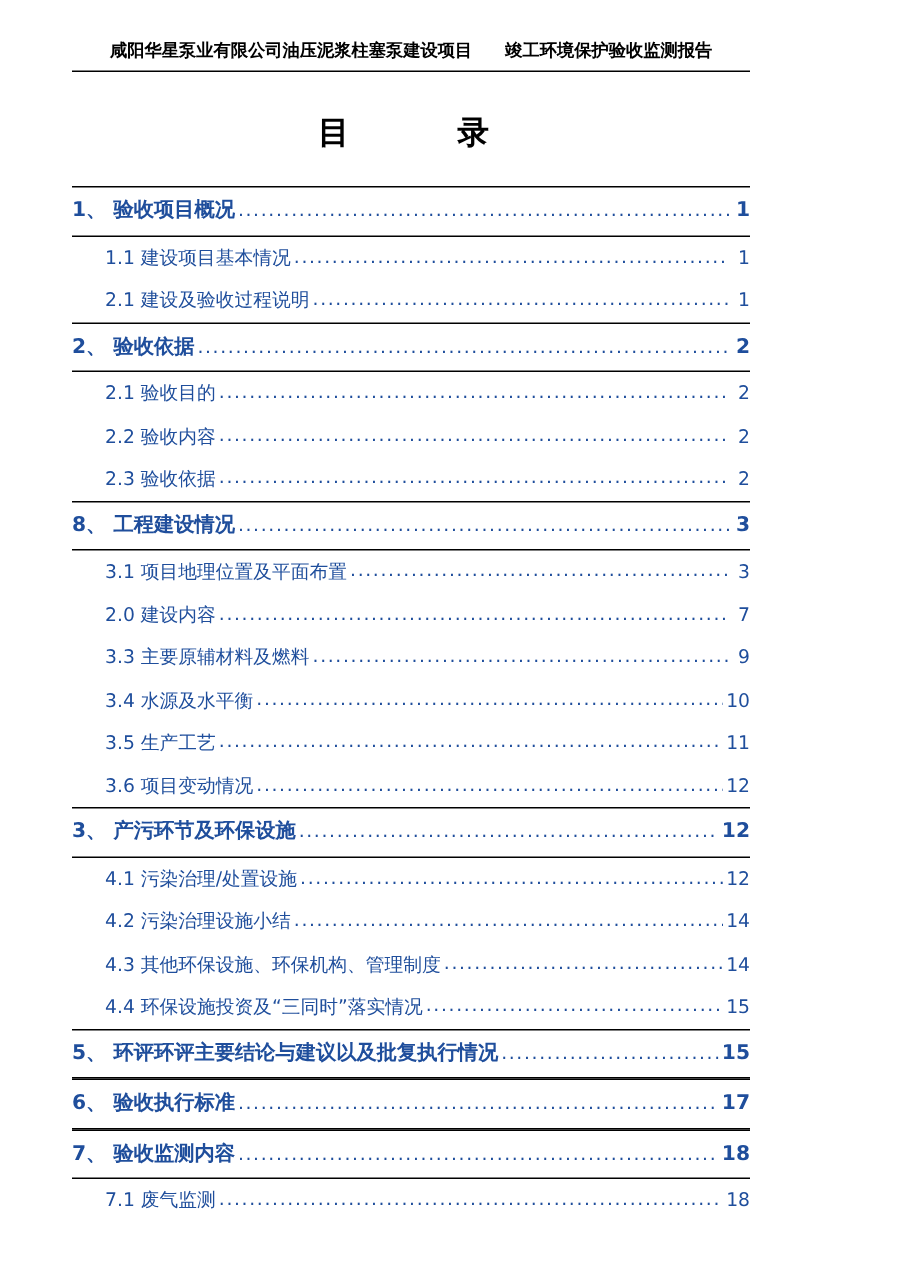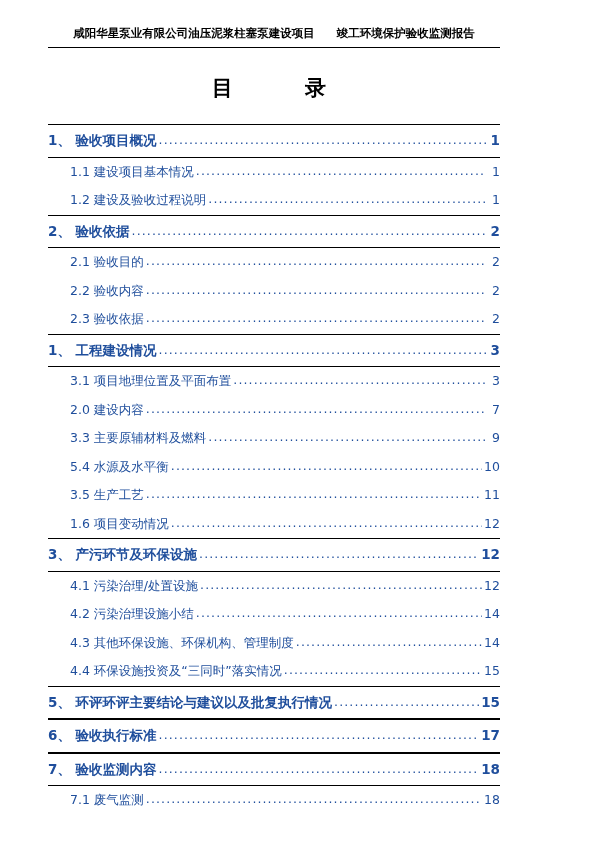--- a/index.html
+++ b/index.html
@@ -121,21 +121,21 @@
         <span class="dots"></span>
         <span class="pagenum">1</span>
       </div>
       <div class="rule"></div>
       <div class="toc-row level2">
         <span class="label">1.1 建设项目基本情况</span>
         <span class="dots"></span>
         <span class="pagenum">1</span>
       </div>
       <div class="toc-row level2">
-        <span class="label">1.2 建设及验收过程说明</span>
+        <span class="label">2.1 建设及验收过程说明</span>
         <span class="dots"></span>
         <span class="pagenum">1</span>
       </div>
       <div class="rule"></div>
       <div class="toc-row level1">
         <span class="label">2、 验收依据</span>
         <span class="dots"></span>
         <span class="pagenum">2</span>
       </div>
       <div class="rule"></div>
@@ -149,52 +149,52 @@
         <span class="dots"></span>
         <span class="pagenum">2</span>
       </div>
       <div class="toc-row level2">
         <span class="label">2.3 验收依据</span>
         <span class="dots"></span>
         <span class="pagenum">2</span>
       </div>
       <div class="rule"></div>
       <div class="toc-row level1">
-        <span class="label">1、 工程建设情况</span>
+        <span class="label">8、 工程建设情况</span>
         <span class="dots"></span>
         <span class="pagenum">3</span>
       </div>
       <div class="rule"></div>
       <div class="toc-row level2">
         <span class="label">3.1 项目地理位置及平面布置</span>
         <span class="dots"></span>
         <span class="pagenum">3</span>
       </div>
       <div class="toc-row level2">
         <span class="label">2.0 建设内容</span>
         <span class="dots"></span>
         <span class="pagenum">7</span>
       </div>
       <div class="toc-row level2">
         <span class="label">3.3 主要原辅材料及燃料</span>
         <span class="dots"></span>
         <span class="pagenum">9</span>
       </div>
       <div class="toc-row level2">
-        <span class="label">5.4 水源及水平衡</span>
+        <span class="label">3.4 水源及水平衡</span>
         <span class="dots"></span>
         <span class="pagenum">10</span>
       </div>
       <div class="toc-row level2">
         <span class="label">3.5 生产工艺</span>
         <span class="dots"></span>
         <span class="pagenum">11</span>
       </div>
       <div class="toc-row level2">
-        <span class="label">1.6 项目变动情况</span>
+        <span class="label">3.6 项目变动情况</span>
         <span class="dots"></span>
         <span class="pagenum">12</span>
       </div>
       <div class="rule"></div>
       <div class="toc-row level1">
         <span class="label">3、 产污环节及环保设施</span>
         <span class="dots"></span>
         <span class="pagenum">12</span>
       </div>
       <div class="rule"></div>

